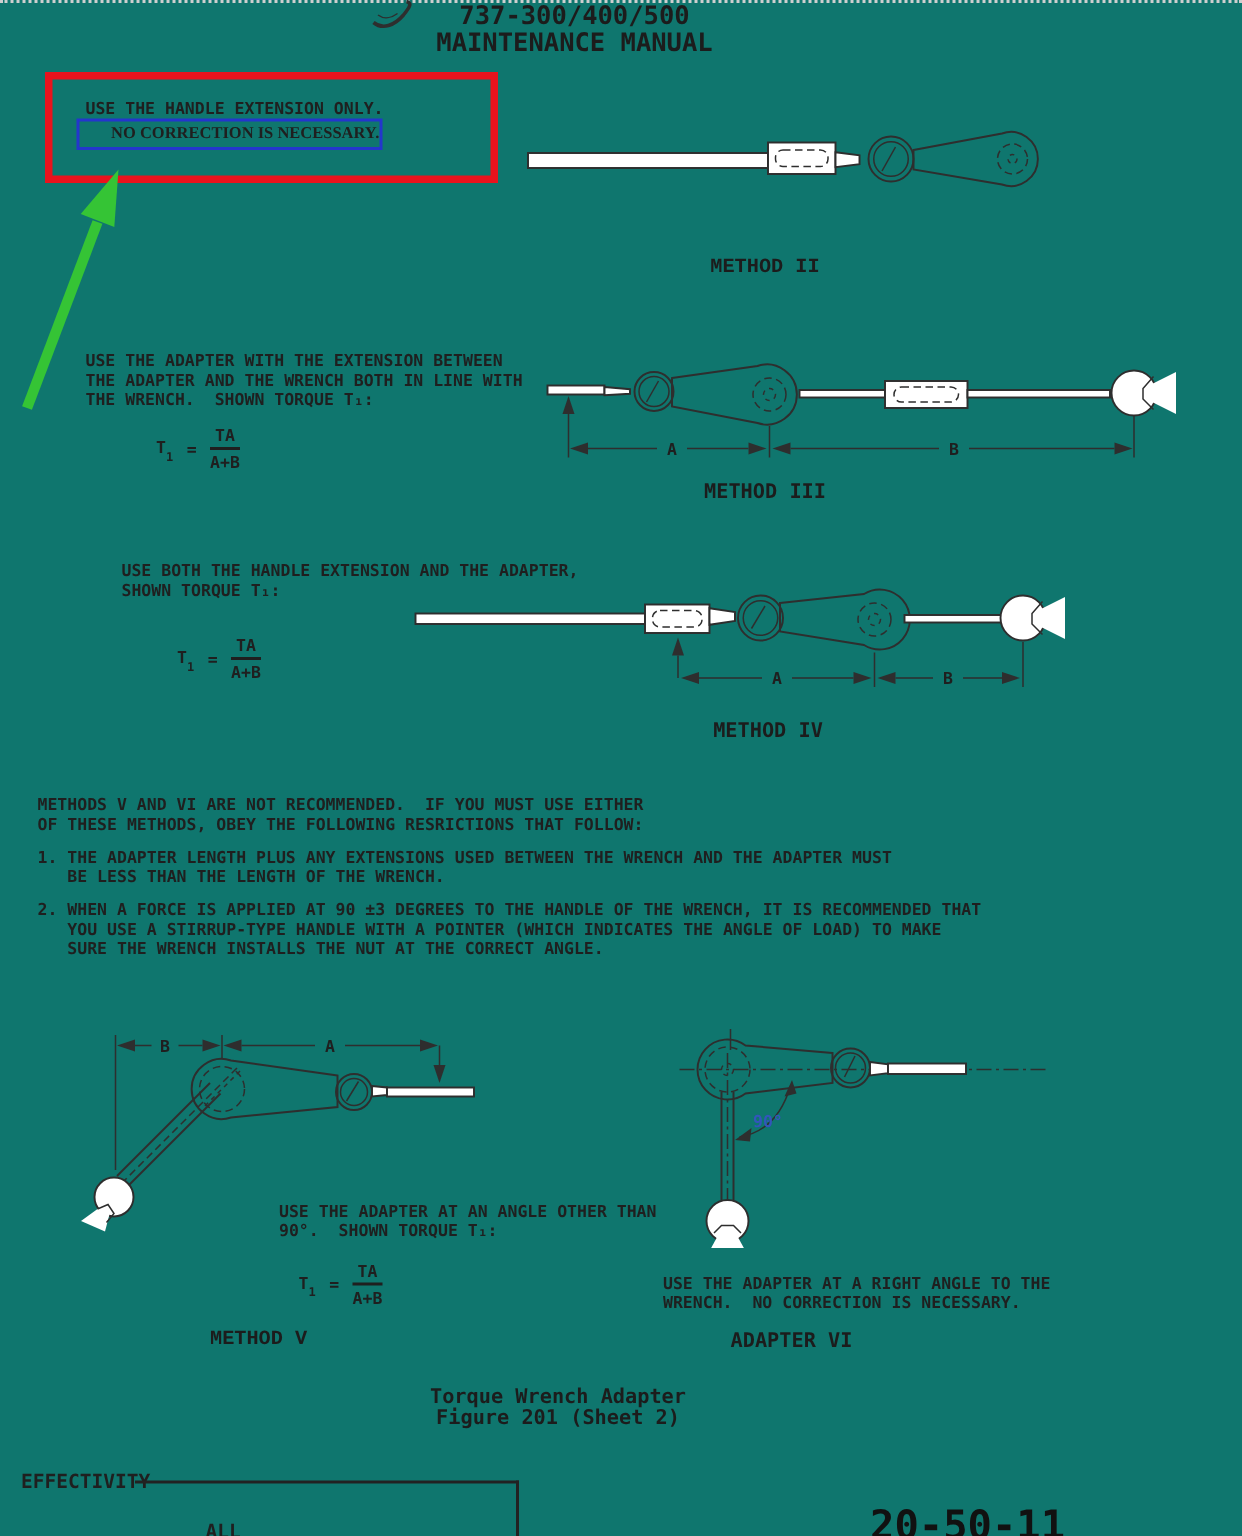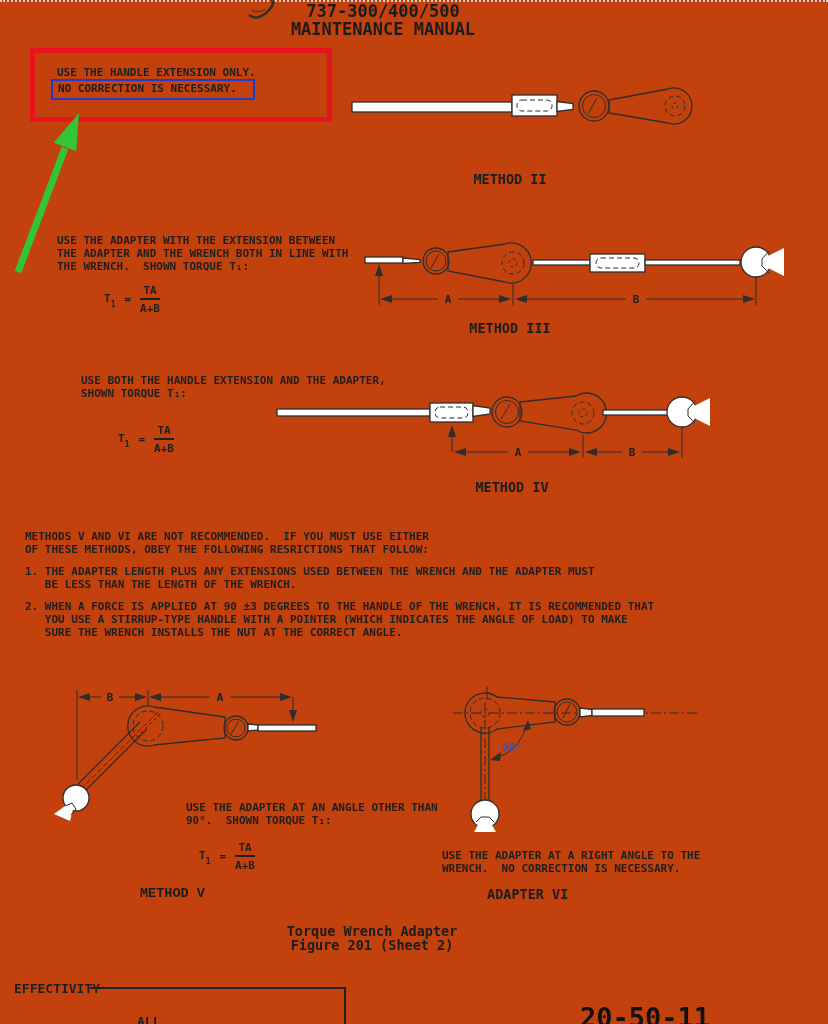--- a/index.html
+++ b/index.html
@@ -1,33 +1,33 @@
 <!DOCTYPE html>
 <html><head>
 <meta charset="utf-8">
 <style>
   html,body{margin:0;padding:0;background:#e9e9e9;}
-  #page{position:relative;width:828px;height:1024px;background:#c2410c;overflow:hidden;
+  #page{position:relative;width:828px;height:1024px;background:#0f766e;overflow:hidden;
         font-family:"DejaVu Sans Mono",monospace;color:#1f1f1f;}
   .abs{position:absolute;}
   .txt{position:absolute;white-space:pre;font:bold 11px "DejaVu Sans Mono",monospace;
        line-height:13px;color:#1f1f1f;}
   .note{white-space:pre;font:bold 11px "DejaVu Sans Mono",monospace;line-height:13.4px;
         color:#1f1f1f;margin:0 0 8px 0;}
   .hdr{position:absolute;left:233px;width:300px;text-align:center;
        font:bold 17px "DejaVu Sans Mono",monospace;color:#1c1c1c;white-space:pre;}
   .mlabel{position:absolute;font:bold 13.5px "DejaVu Sans Mono",monospace;color:#1c1c1c;white-space:pre;}
   .center{text-align:center;}
   .capline{font:bold 13.5px "DejaVu Sans Mono",monospace;line-height:14px;color:#1c1c1c;}
   
   #redbox{position:absolute;left:30px;top:48px;width:302px;height:74px;
           border:5px solid #e9131d;box-sizing:border-box;background:transparent;}
   #bluebox{position:absolute;left:51px;top:79px;width:204px;height:21px;
            border:2px solid #2436cc;box-sizing:border-box;}
-  #bluebox .txt{position:static;line-height:16px;padding-left:5px;display:block;}
+  #bluebox .txt{position:static;line-height:16px;padding-left:21px;display:block;font-family:Liberation Serif, serif;}
   
   .formula{position:absolute;display:flex;align-items:center;
            font:bold 11px "DejaVu Sans Mono",monospace;color:#1f1f1f;}
   .formula .tsub sub{font-size:8px;position:relative;top:2px;}
   .formula .feq{margin:0 9px;}
   .frac{display:flex;flex-direction:column;align-items:center;}
   .fbar{height:2px;background:#1f1f1f;align-self:stretch;margin:1px 0 2px 0;}
   
   svg .ln{stroke:#2e2e2e;fill:none;stroke-width:1.3;}
   svg .lnt{stroke:#2e2e2e;fill:none;stroke-width:1;}
@@ -80,21 +80,21 @@
       <circle class="ln" cx="249" cy="21" r="15"></circle>
       <circle class="lnt" cx="249" cy="21" r="11.5"></circle>
       <line class="lnt" x1="252" y1="13" x2="243" y2="29"></line>
     </g>
     <g>
       <path class="ln" d="M264,15 L323,4 A18,18 0 1 1 323,38 L264,28 Z"></path>
       <circle class="lnt dash" cx="330" cy="21" r="10"></circle>
       <circle class="lnt dash2" cx="330" cy="21" r="3"></circle>
     </g>
   </svg>
-  <div class="mlabel center" style="left:435px;top:171px;width:150px;">METHOD II</div>
+  <div class="mlabel center" style="left:435px;top:171px;width:150px;font-family:Liberation Mono, monospace;">METHOD II</div>
 
   <div class="txt" style="left:57px;top:234px;">USE THE ADAPTER WITH THE EXTENSION BETWEEN
 THE ADAPTER AND THE WRENCH BOTH IN LINE WITH
 THE WRENCH.  SHOWN TORQUE T₁:</div>
   <div class="formula" style="left:104px;top:284px;">
     <span class="tsub"><span>T</span><sub>1</sub></span>
     <span class="feq">=</span>
     <span class="frac">
         <span>TA</span>
         <span class="fbar"></span>

